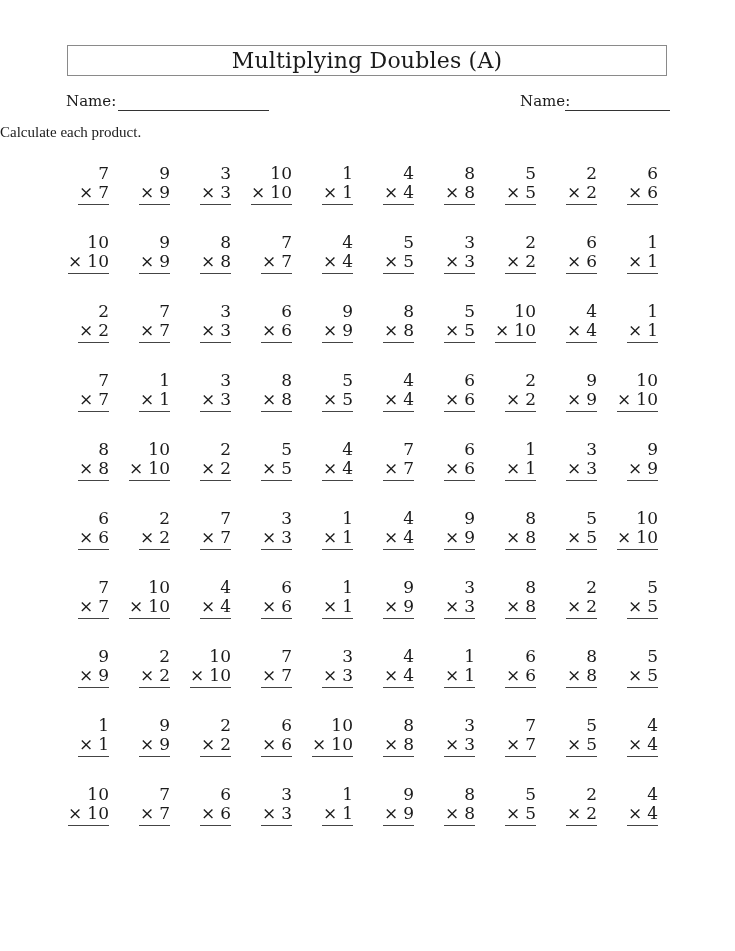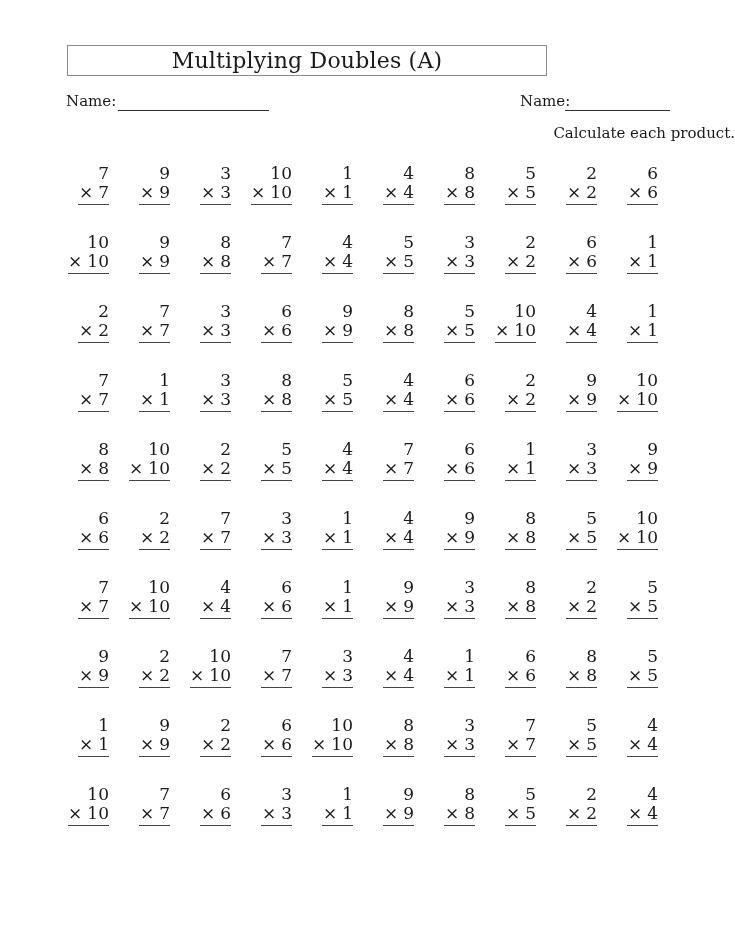--- a/index.html
+++ b/index.html
@@ -1,24 +1,24 @@
 <!DOCTYPE html>
 <html><head>
   <meta charset="utf-8">
   <style>
     html, body { margin:0; padding:0; background:#ffffff; }
     body { width:735px; height:951px; position:relative; overflow:hidden;
            font-family: "DejaVu Serif", "Liberation Serif", serif; color:#1a1a1a; }
-    .title-box { position:absolute; left:67px; top:45px; width:480px; height:31px;
+    .title-box { position:absolute; left:67px; top:45px; width:600px; height:31px;
                  border:1.5px solid #8a8a8a; box-sizing:border-box;
                  display:flex; align-items:center; justify-content:center; }
     .title { font-size:22px; letter-spacing:0.2px; }
     .label { position:absolute; font-size:15px; }
     .line { position:absolute; border-bottom:1.3px solid #333; height:0; }
-    .instruction { position:absolute; left:0; width:735px; top:124px; text-align:right; font-size:15px; }
+    .instruction { position:absolute; left:0; width:735px; top:124px; text-align:left; font-size:15px;font-family:Liberation Serif, serif; }
     .grid { position:absolute; left:0; top:164px; }
     .problem { position:absolute; width:62px; text-align:right; font-size:17px; line-height:19px; }
     .problem .top { display:block; }
     .problem .bottom { display:inline-block; border-bottom:1.6px solid #444; padding-bottom:2px; min-width:31px; text-align:right; }
     .problem .op { margin-right:5px; }
   </style>
 </head>
 <body>
 
 <div class="title-box">

